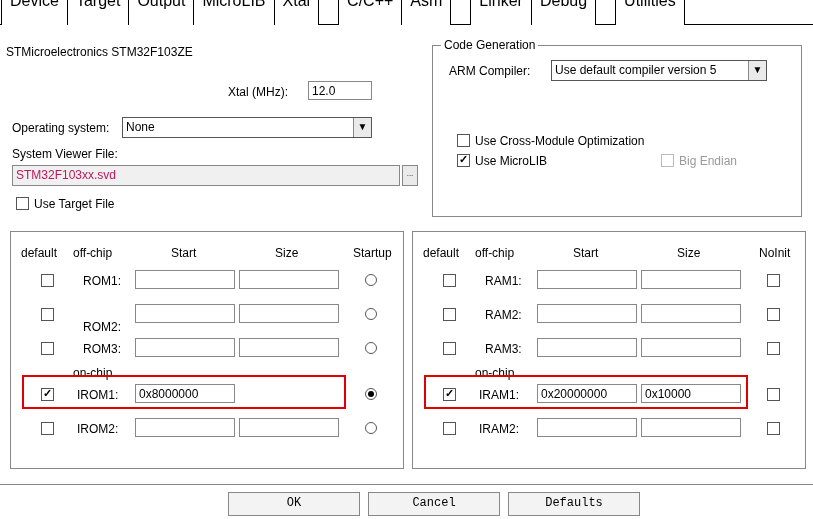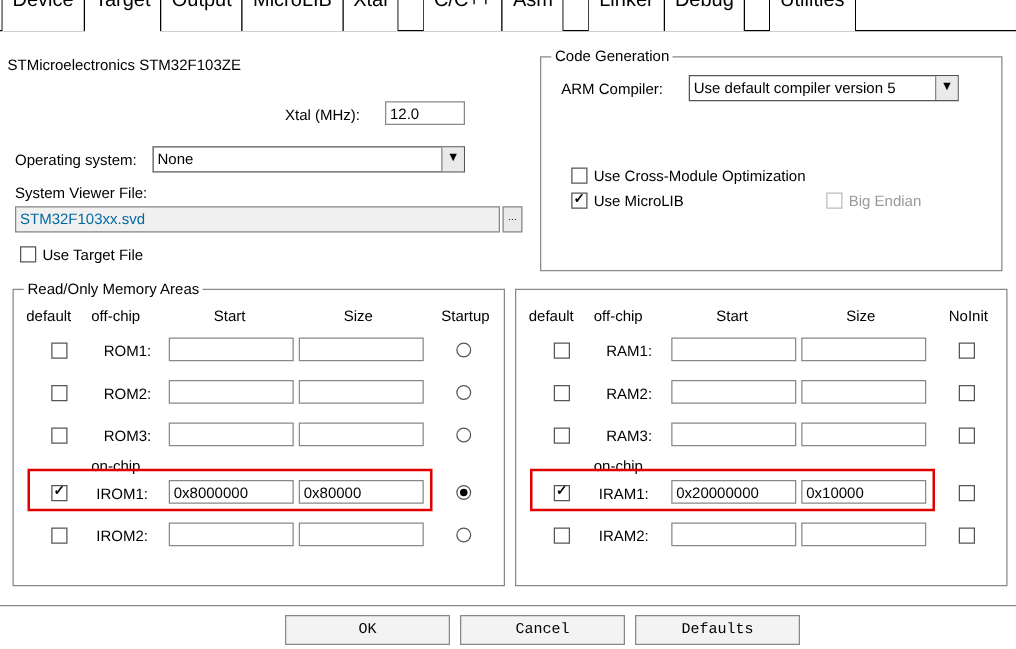--- a/index.html
+++ b/index.html
@@ -7,21 +7,21 @@
   
   .tabs{display:flex;align-items:flex-end;height:24px;border-bottom:1px solid #000;padding-left:2px}
   .tab{border:1px solid #000;border-bottom:none;padding:15px 8px;margin-right:0;margin-left:-1px;background:#fff;font-size:16px;position:relative;top:1px;border-top-left-radius:3px;border-top-right-radius:3px}
   .tab.active{background:#fff;top:1px;z-index:2}
   .tab.active::after{content:"";position:absolute;left:0;right:0;bottom:-1px;height:2px;background:#fff}
   .tab-spacer{width:20px}
   
   .body{position:relative;height:454px}
   .lbl{position:absolute}
   .field{position:absolute;border:1px solid #888;height:19px;box-sizing:border-box;padding:2px 3px;background:#fff}
-  .field.ro{background:#f0f0f0;color:#0369a1}
+  .field.ro{background:#f0f0f0;color:#be185d}
   .combo{position:absolute;border:1px solid #555;height:21px;box-sizing:border-box;background:#fff}
   .combo .txt{position:absolute;left:3px;top:2px}
   .combo .arrow{position:absolute;right:0;top:0;width:17px;height:19px;border-left:1px solid #888;background:#eaeaea;text-align:center;line-height:18px;font-size:10px}
   .chk{position:absolute;width:13px;height:13px;border:1px solid #555;background:#fff;box-sizing:border-box;text-align:center;line-height:10px;font-size:11px;font-weight:bold}
   .chk.checked::after{content:"✓";position:relative;top:-1px}
   .radio{position:absolute;width:12px;height:12px;border:1px solid #555;border-radius:50%;background:#fff;box-sizing:border-box}
   .radio.sel::after{content:"";position:absolute;left:2px;top:2px;width:6px;height:6px;background:#000;border-radius:50%}
   .group{position:absolute;border:1px solid #888}
   .group>.cap{position:absolute;top:-8px;left:8px;background:#fff;padding:0 3px;font-size:12px}
   .btn{position:absolute;border:1px solid #888;width:130px;height:22px;background:#f3f3f3;text-align:center;line-height:20px;font-family:"Courier New",monospace}
@@ -80,51 +80,49 @@
       </div>
       <div class="chk" style="left:24px;top:88px"></div>
       <div class="lbl" style="left:42px;top:88px">Use Cross-Module Optimization</div>
       <div class="chk checked" style="left:24px;top:108px"></div>
       <div class="lbl" style="left:42px;top:108px">Use MicroLIB</div>
       <div class="chk" style="left:228px;top:108px;border-color:#bbb"></div>
       <div class="lbl dis" style="left:246px;top:108px">Big Endian</div>
     </div>
 
     <div class="group" style="left:10px;top:206px;width:392px;height:236px">
-      <div class="cap">Read/Only Memory Areas</div>
       <div class="lbl" style="left:10px;top:14px">default</div>
       <div class="lbl" style="left:62px;top:14px">off-chip</div>
       <div class="lbl" style="left:160px;top:14px">Start</div>
       <div class="lbl" style="left:264px;top:14px">Size</div>
       <div class="lbl" style="left:342px;top:14px">Startup</div>
 
       <div class="chk" style="left:30px;top:42px"></div>
       <div class="lbl" style="left:72px;top:42px">ROM1:</div>
       <div class="field" style="left:124px;top:38px;width:100px"></div>
       <div class="field" style="left:228px;top:38px;width:100px"></div>
       <div class="radio" style="left:354px;top:42px"></div>
 
       <div class="chk" style="left:30px;top:76px"></div>
-      <div class="lbl" style="left:72px;top:76px">ROM2:</div>
+      <div class="lbl" style="left:72px;top:88px">ROM2:</div>
       <div class="field" style="left:124px;top:72px;width:100px"></div>
       <div class="field" style="left:228px;top:72px;width:100px"></div>
       <div class="radio" style="left:354px;top:76px"></div>
 
       <div class="chk" style="left:30px;top:110px"></div>
       <div class="lbl" style="left:72px;top:110px">ROM3:</div>
       <div class="field" style="left:124px;top:106px;width:100px"></div>
       <div class="field" style="left:228px;top:106px;width:100px"></div>
       <div class="radio" style="left:354px;top:110px"></div>
 
       <div class="lbl" style="left:62px;top:134px">on-chip</div>
 
       <div class="chk checked" style="left:30px;top:156px"></div>
       <div class="lbl" style="left:66px;top:156px">IROM1:</div>
       <div class="field" style="left:124px;top:152px;width:100px">0x8000000</div>
-      <div class="field" style="left:228px;top:152px;width:100px">0x80000</div>
       <div class="radio sel" style="left:354px;top:156px"></div>
 
       <div class="chk" style="left:30px;top:190px"></div>
       <div class="lbl" style="left:66px;top:190px">IROM2:</div>
       <div class="field" style="left:124px;top:186px;width:100px"></div>
       <div class="field" style="left:228px;top:186px;width:100px"></div>
       <div class="radio" style="left:354px;top:190px"></div>
     </div>
 
     <div class="group" style="left:412px;top:206px;width:392px;height:236px">

